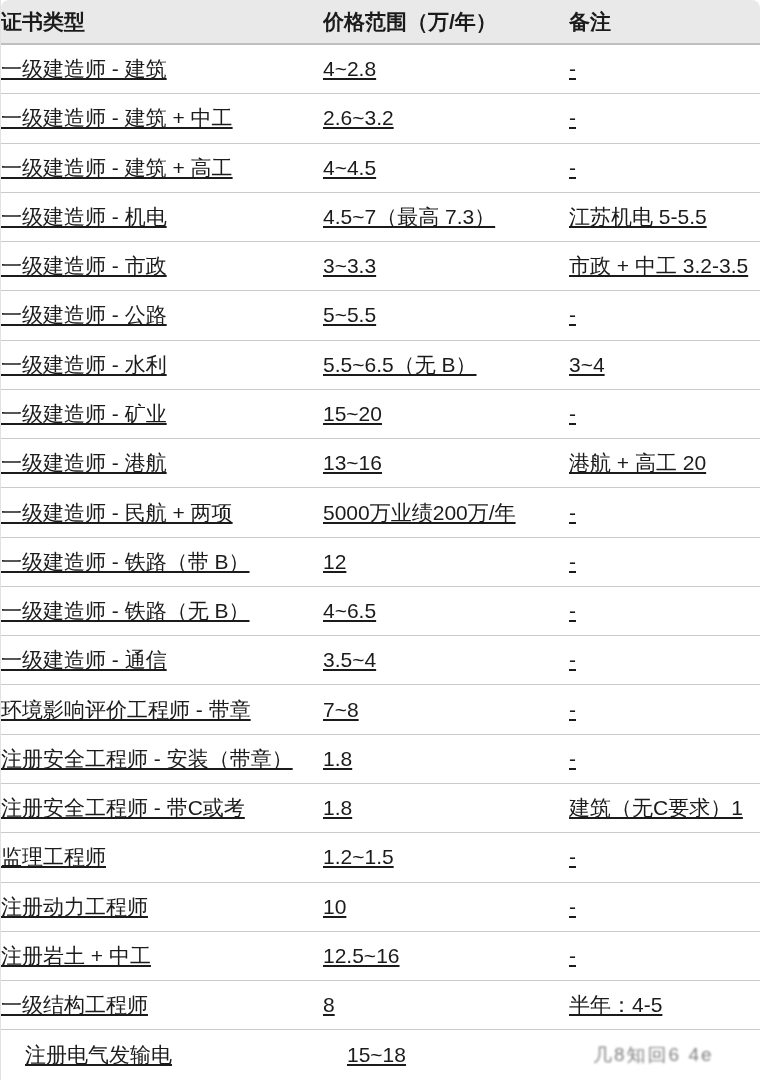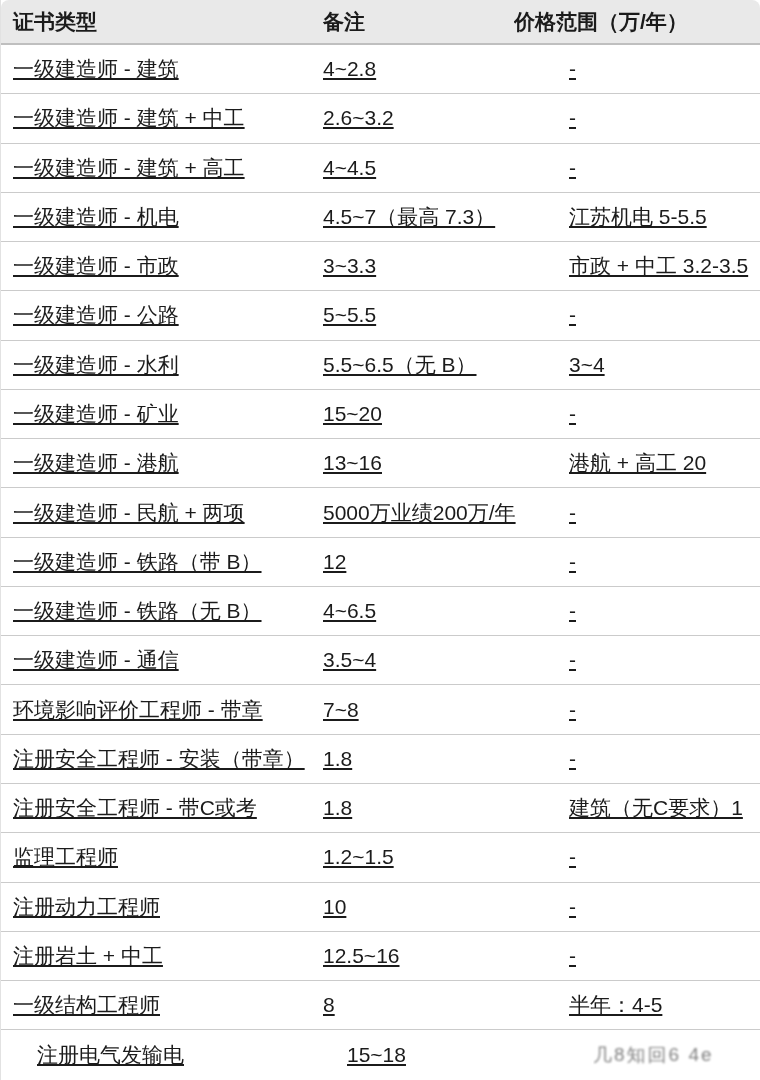--- a/index.html
+++ b/index.html
@@ -42,41 +42,41 @@
     box-sizing: border-box;
     font-size: 21px;
     text-decoration: underline;
   }
   .row:last-child { border-bottom: none; margin-left: 24px; }
   .cell {
     box-sizing: border-box;
     white-space: nowrap;
     overflow: hidden;
   }
-  .c1 { width: 322px; padding-left: 12px; }
+  .c1 { width: 322px; padding-left: 0; }
   .c2 { width: 246px; }
   .c3 { flex: 1; padding-right: 8px; }
   .watermark {
     display: inline-block;
     filter: blur(1.3px);
     opacity: 0.6;
     font-size: 19px;
     letter-spacing: 2px;
     color: #2a2a2a;
     transform: scaleY(0.95);
   }
 </style>
 </head>
 <body>
 
 <div class="table">
   <div class="hrow">
     <div class="cell c1">证书类型</div>
+    <div class="cell c2">价格范围（万/年）</div>
     <div class="cell c3">备注</div>
-    <div class="cell c2">价格范围（万/年）</div>
   </div>
   <div id="rows">
   <div class="row">
     <div class="cell c1">一级建造师 - 建筑</div>
     <div class="cell c2">4~2.8</div>
     <div class="cell c3">-</div>
   </div>
 
   <div class="row">
     <div class="cell c1">一级建造师 - 建筑 + 中工</div>

